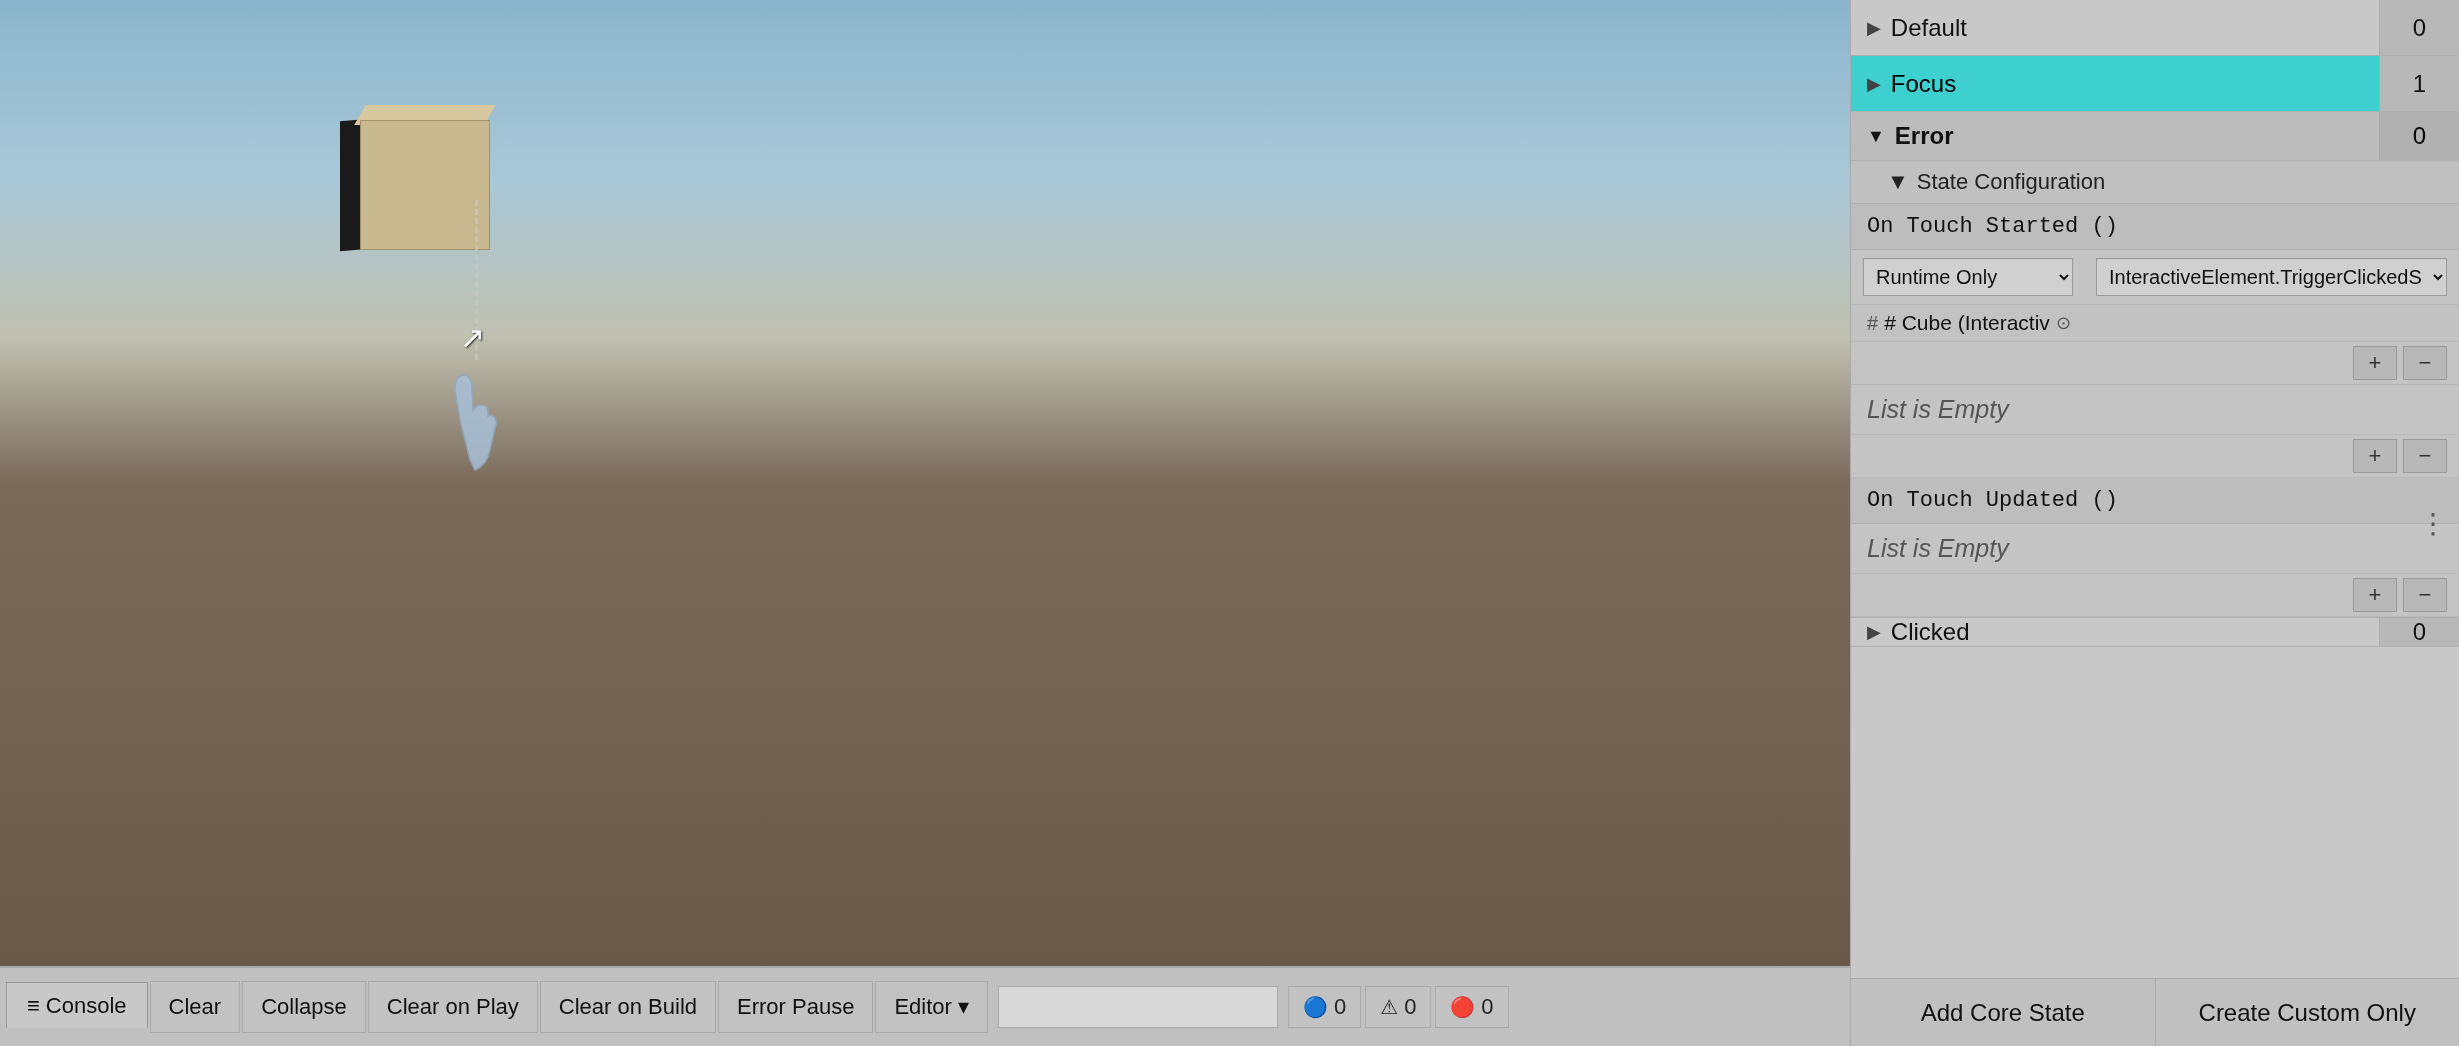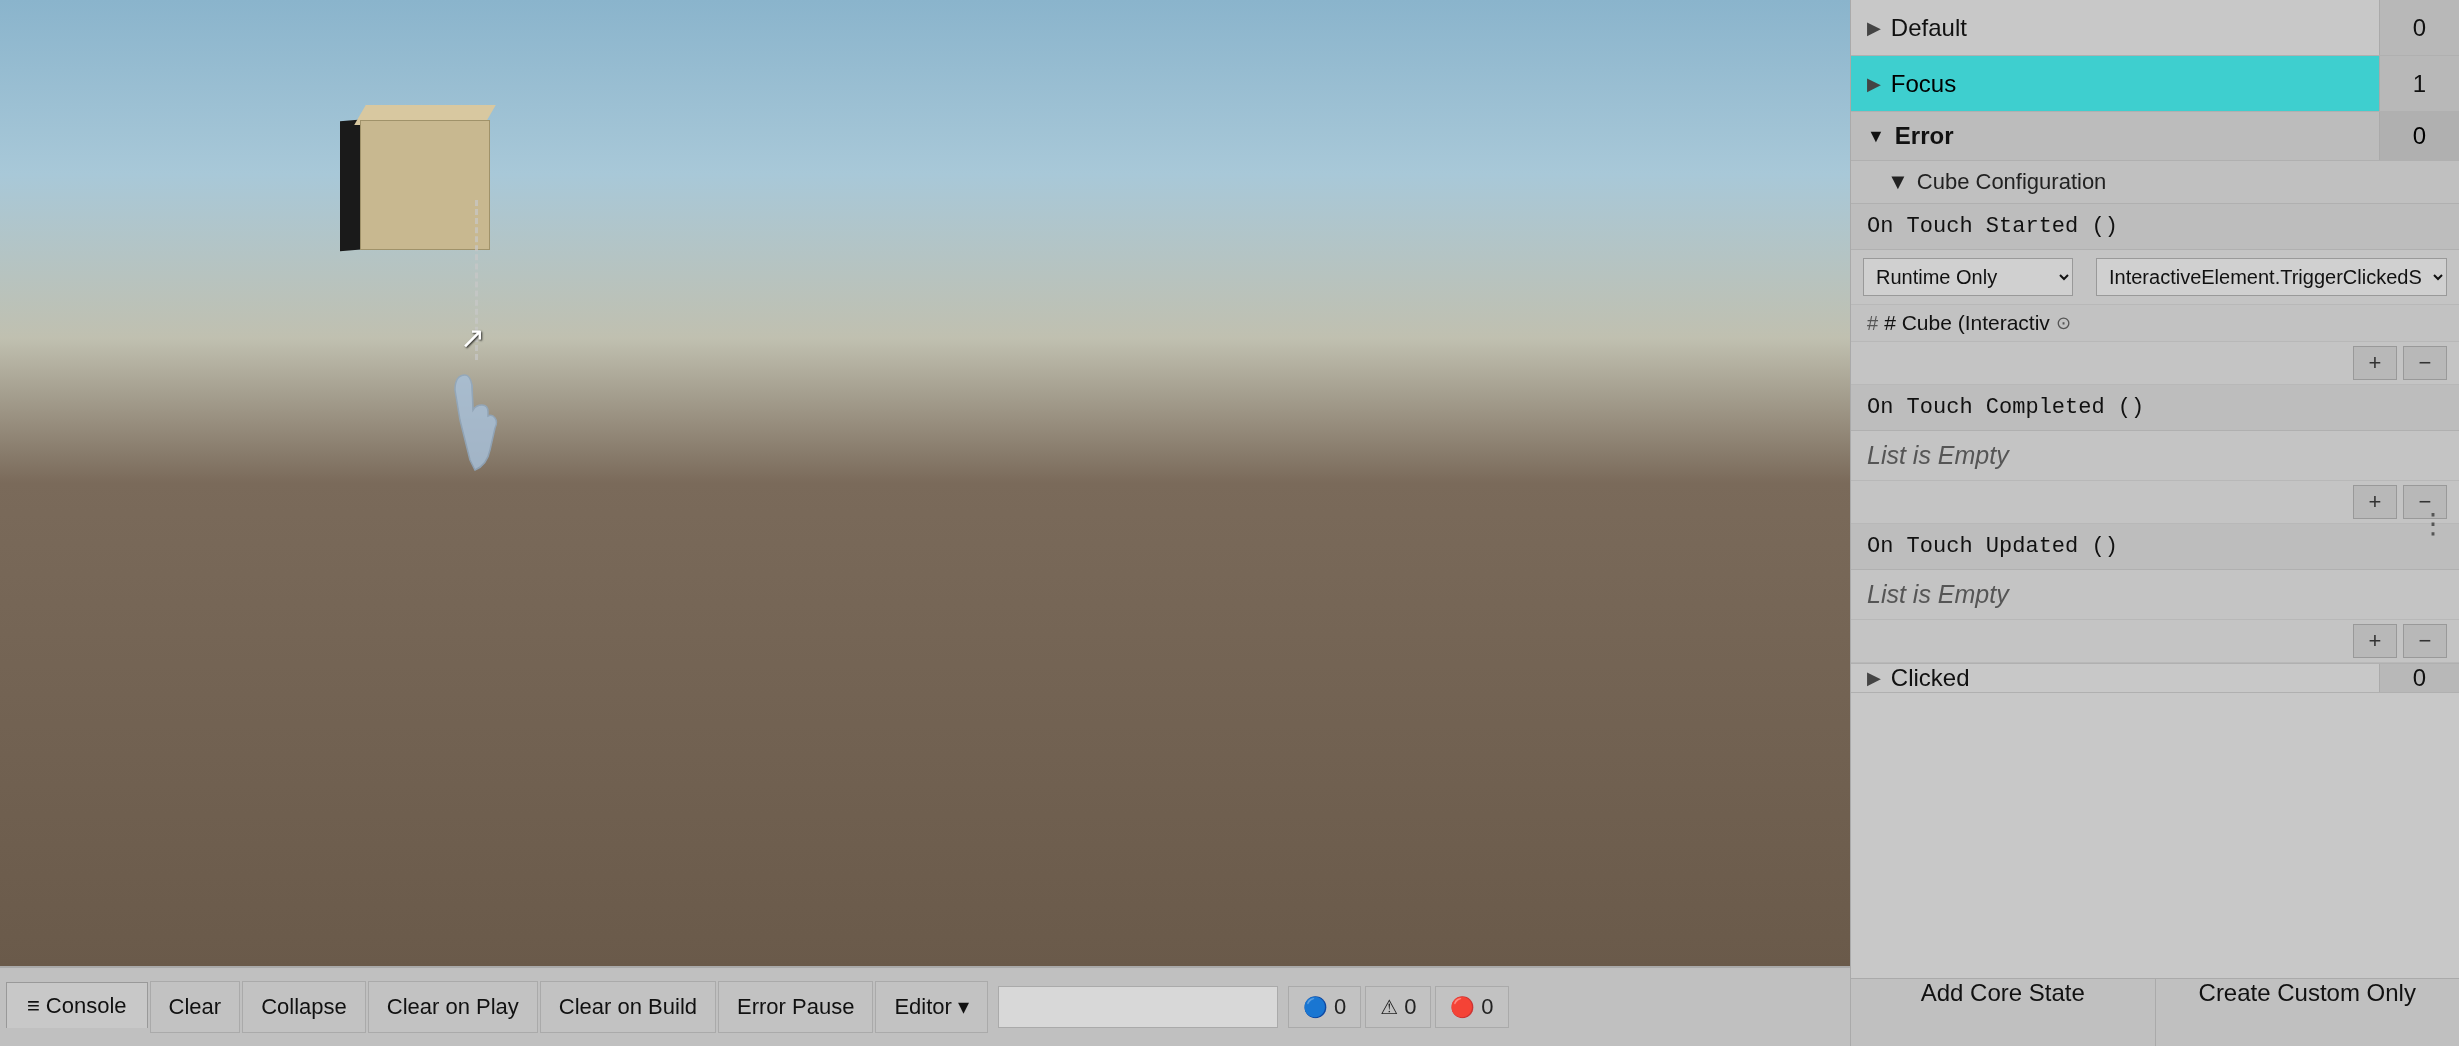--- a/index.html
+++ b/index.html
@@ -374,21 +374,21 @@
     
     .bottom-buttons {
       display: flex;
       border-top: 1px solid #aaa;
       height: 68px;
     }
 
     .bottom-btn {
       flex: 1;
       display: flex;
-      align-items: flex-start;
+      align-items: center;
       justify-content: center;
       background: #c0c0c0;
       border-right: 1px solid #aaa;
       font-size: 24px;
       color: #111;
       cursor: pointer;
     }
 
     .bottom-btn:last-child {
       border-right: none;
@@ -530,21 +530,21 @@
         <div class="touch-header-row">
           <div class="touch-header-main">
             <span style="margin-right:10px;font-size:18px;">▼</span>
             <span>Error</span>
           </div>
           <div class="touch-header-value">0</div>
         </div>
 
         <div class="event-config-header">
           <span>▼</span>
-          <span>Cube Configuration</span>
+          <span>State Configuration</span>
         </div>
 
         <div class="event-block">
           <div class="event-title">On Touch Started ()</div>
           <div class="event-row-controls">
             <select class="event-select">
               <option>Runtime Only</option>
               <option>Off</option>
               <option>Editor and Runtime</option>
             </select>
@@ -557,21 +557,20 @@
             <span># Cube (Interactiv</span>
             <span class="ref-target-icon">⊙</span>
           </div>
           <div class="event-add-remove">
             <div class="add-remove-btn">+</div>
             <div class="add-remove-btn">−</div>
           </div>
         </div>
 
         <div class="event-block">
-          <div class="event-title">On Touch Completed ()</div>
           <div class="event-empty">List is Empty</div>
           <div class="event-add-remove">
             <div class="add-remove-btn">+</div>
             <div class="add-remove-btn">−</div>
           </div>
         </div>
 
         <div class="event-block">
           <div class="event-title">On Touch Updated ()</div>
           <div class="event-empty">List is Empty</div>

